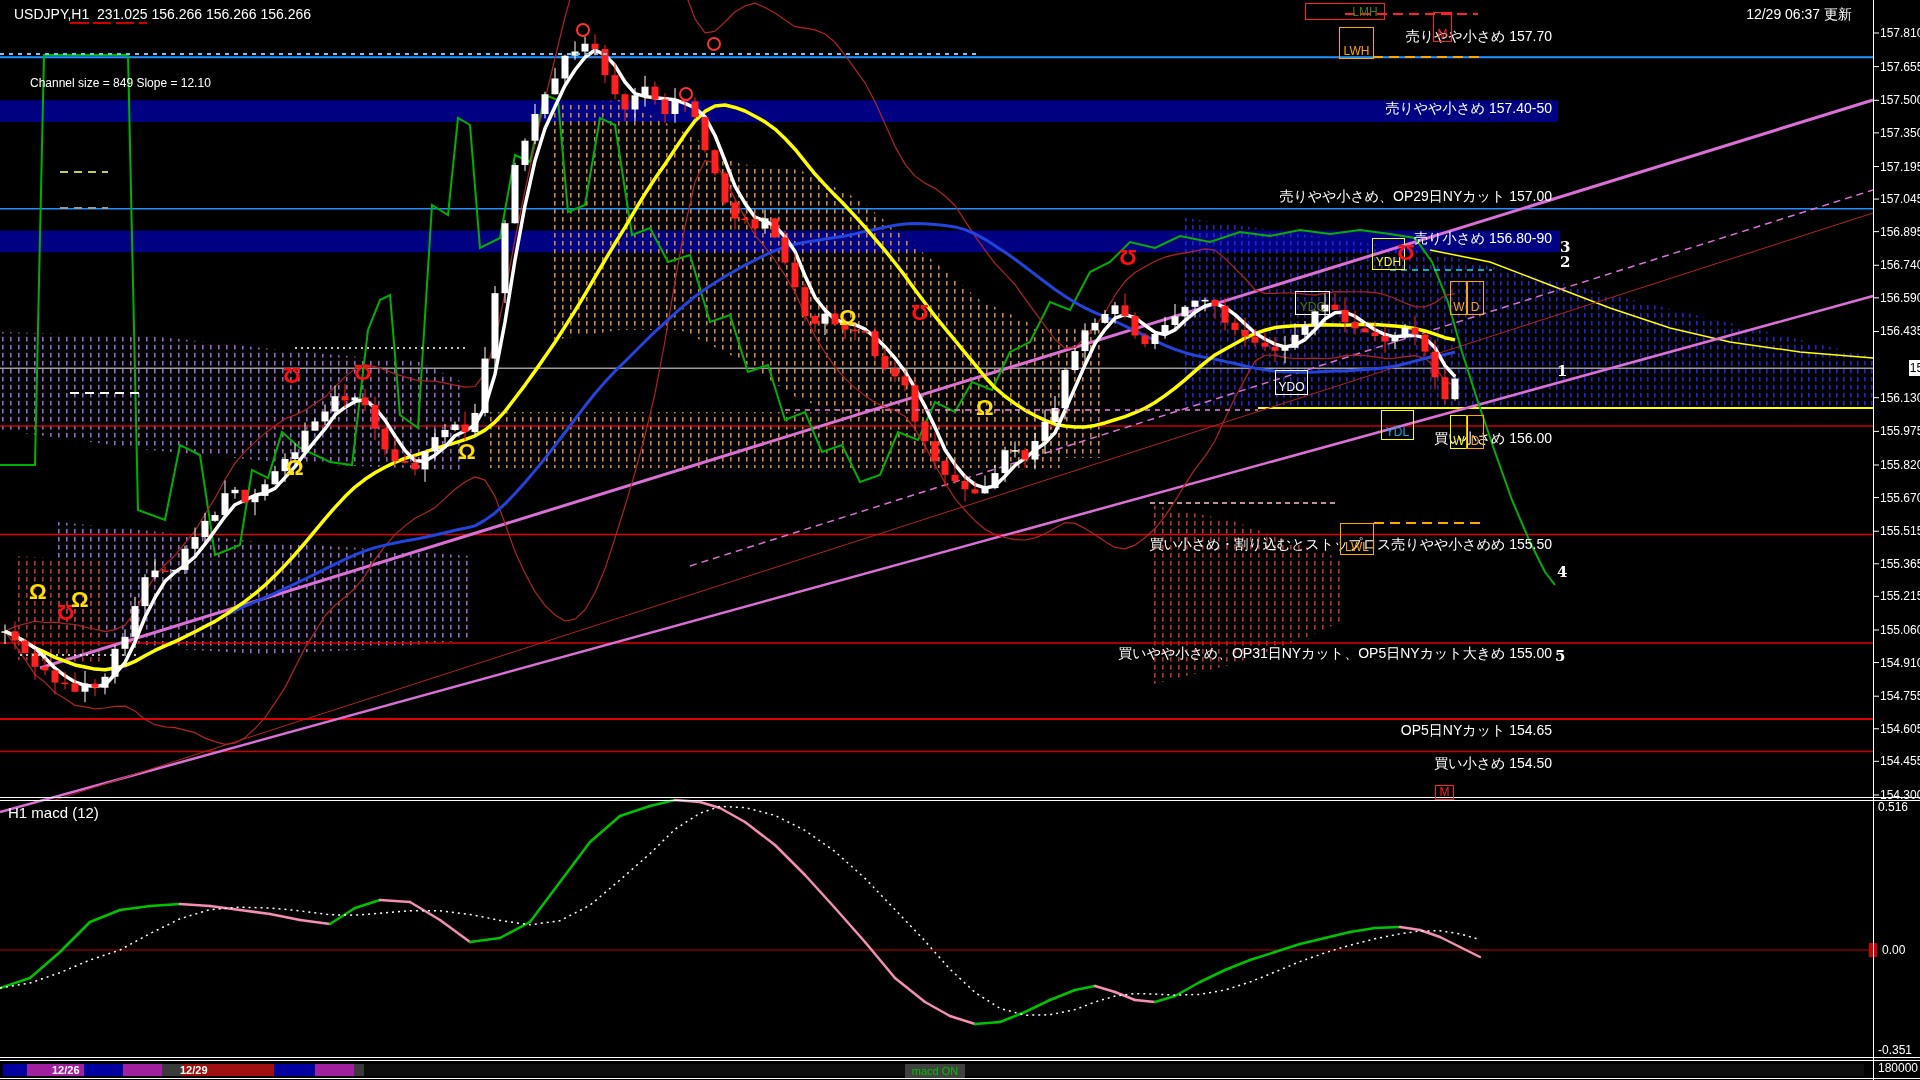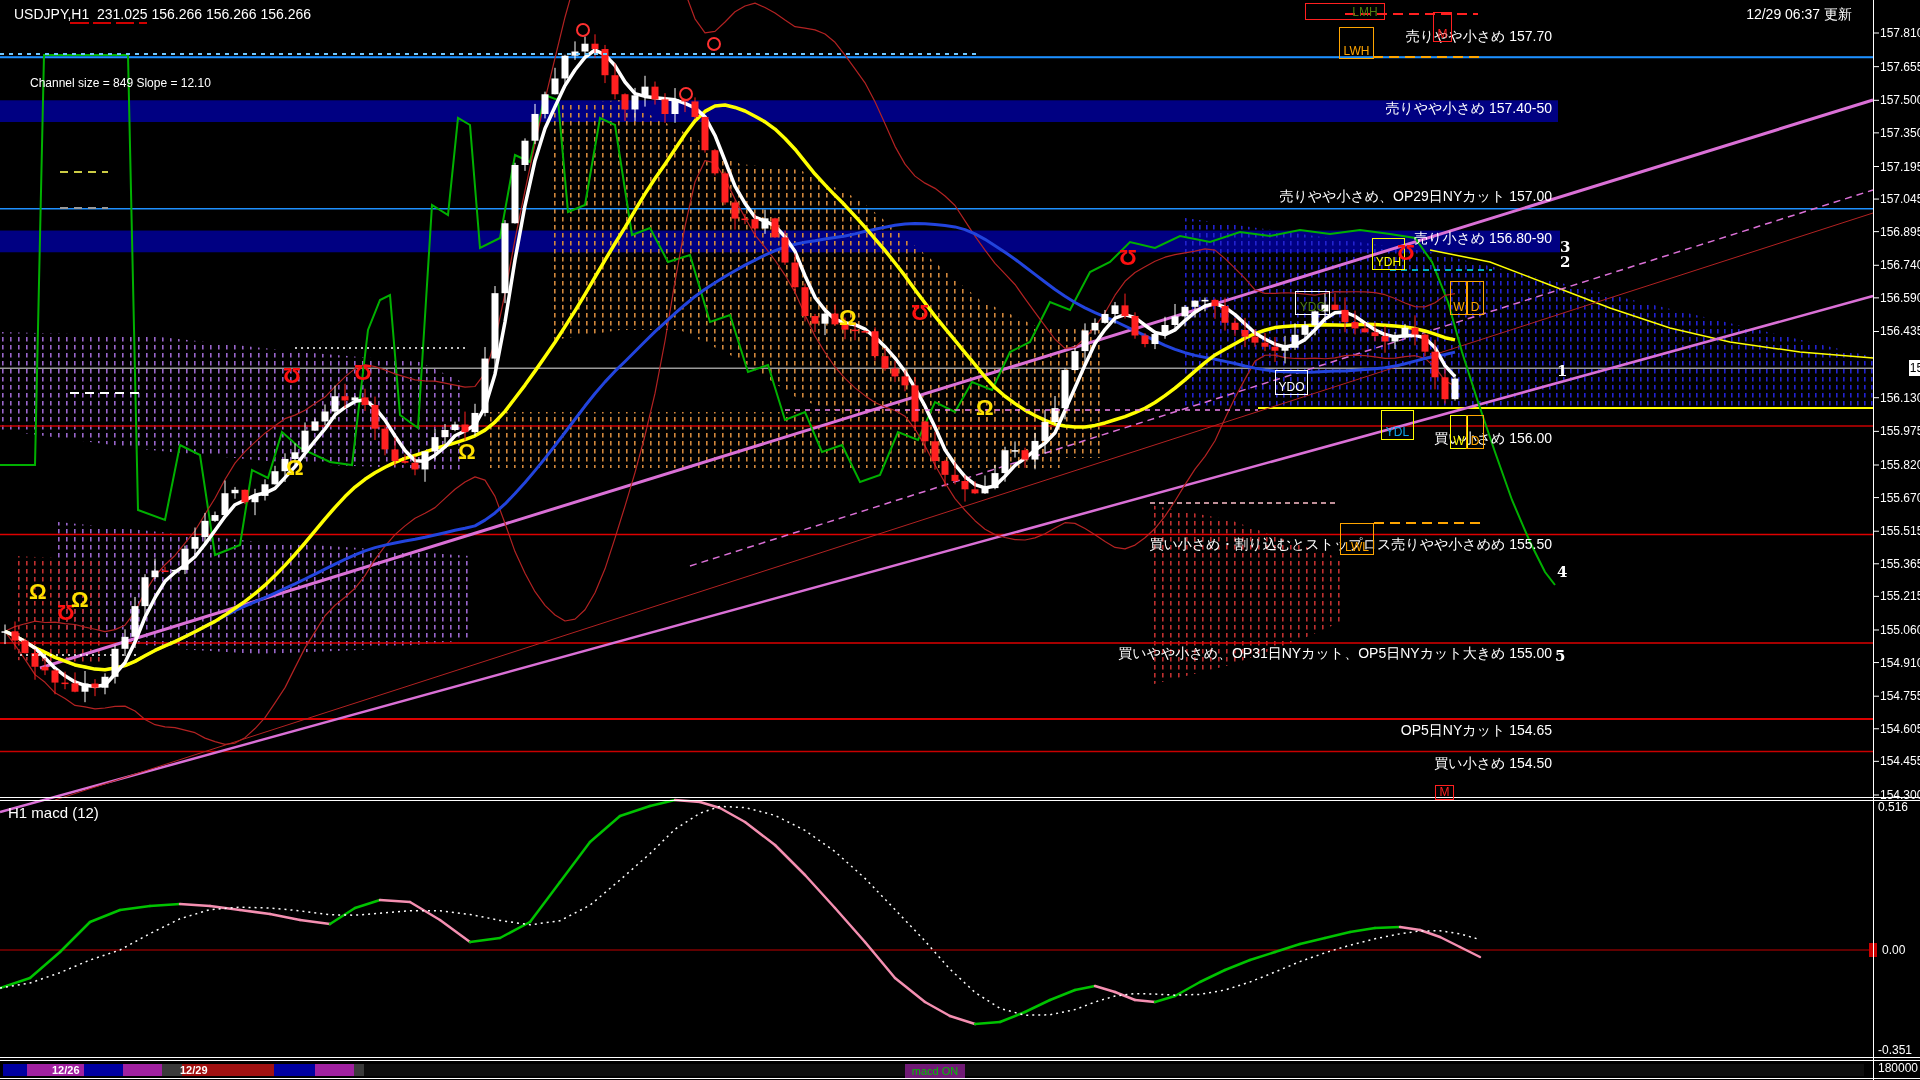--- a/index.html
+++ b/index.html
@@ -18,21 +18,21 @@
   .pricetag{position:absolute;left:1875px;width:45px;height:16px;background:#fff;color:#000;
             font-size:12px;text-align:center;line-height:16px;z-index:3;}
   .lbox{position:absolute;border:1px solid;background:transparent;font-size:12px;z-index:2;
         display:flex;align-items:flex-end;justify-content:center;}
   .lbox span{line-height:12px;padding-bottom:1px;}
   .seqnum{position:absolute;color:#fff;font-size:15px;font-weight:bold;
           font-family:"DejaVu Serif",serif;z-index:2;}
   .strip-seg{position:absolute;top:1064px;height:12px;z-index:2;}
   .strip-date{position:absolute;top:1064px;height:12px;color:#fff;font-size:11px;font-weight:bold;
               line-height:12px;z-index:3;}
-  .macd-on{position:absolute;left:905px;top:1064px;width:60px;height:14px;background:#701a75;
+  .macd-on{position:absolute;left:905px;top:1064px;width:60px;height:14px;background:#404040;
            color:#00c000;font-size:11px;text-align:center;line-height:14px;z-index:3;cursor:pointer;}
   .sep{position:absolute;left:0;width:1920px;height:1px;background:#fff;z-index:2;}
   .vaxis{position:absolute;left:1873px;top:0;width:1px;height:1080px;background:#fff;z-index:2;}
   .marker{position:absolute;font-size:22px;font-weight:bold;z-index:2;line-height:20px;}
   .marker.sell{color:#ff1010;transform:rotate(180deg);}
   .marker.buy{color:#ffe000;}
 </style>
 </head>
 <body>
 

